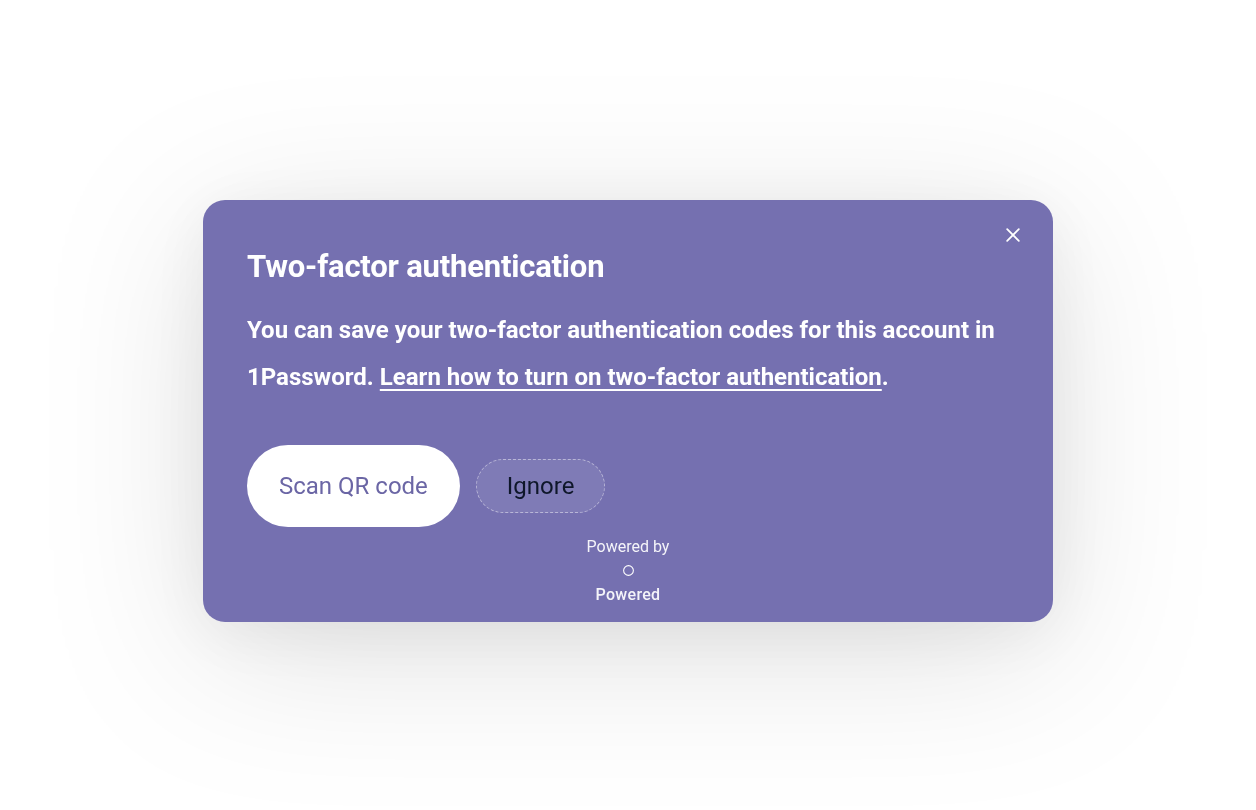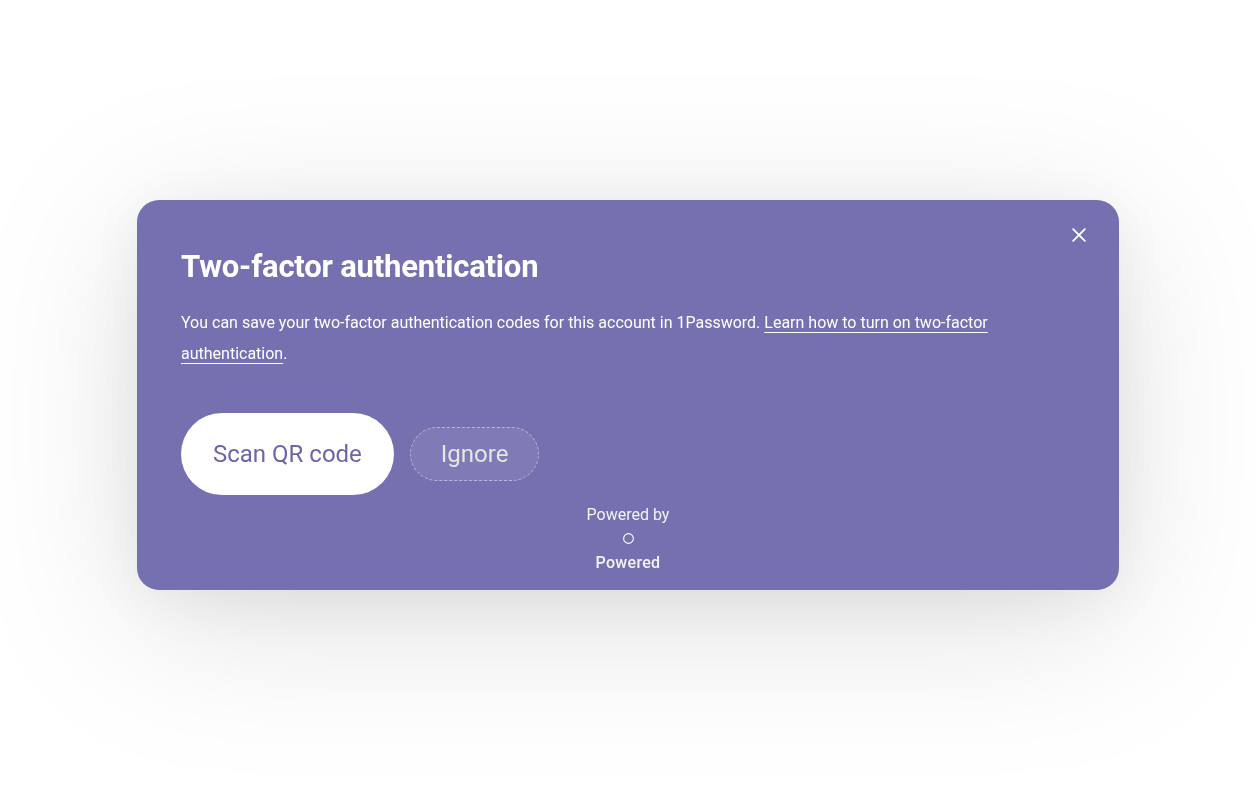--- a/index.html
+++ b/index.html
@@ -17,21 +17,21 @@
       align-items: flex-start;
       justify-content: center;
       padding-top: 200px;
     }
 
     .shadow-wrap {
       filter: drop-shadow(0 30px 80px rgba(0,0,0,0.12)) drop-shadow(0 10px 30px rgba(0,0,0,0.06));
     }
 
     .dialog {
-      width: 982px;
+      width: 850px;
       background: #7570b0;
       border-radius: 22px;
       padding: 48px 44px 18px 44px;
       position: relative;
       color: #ffffff;
     }
 
     .close-btn {
       position: absolute;
       top: 22px;
@@ -53,24 +53,24 @@
 
     .title {
       font-size: 31px;
       font-weight: 700;
       color: #ffffff;
       margin-bottom: 22px;
       letter-spacing: -0.2px;
     }
 
     .description {
-      font-size: 16px;
+      font-size: 24px;
       line-height: 1.95;
       color: #ffffff;
-      font-weight: 400;
+      font-weight: 700;
       margin-bottom: 44px;
     }
 
     .description a {
       color: #ffffff;
       text-decoration: underline;
       text-underline-offset: 4px;
     }
 
     .button-row {
@@ -89,21 +89,21 @@
       font-family: inherit;
     }
 
     .btn-primary {
       background: #ffffff;
       color: #6b66a5;
     }
 
     .btn-secondary {
       background: rgba(255,255,255,0.08);
-      color: #e5e5e5;
+      color: #0f172a;
       border: 1.5px dashed rgba(255,255,255,0.45);
       padding: 12px 30px;
     }
 
     .powered-by {
       text-align: center;
       font-size: 16px;
       color: rgba(255,255,255,0.92);
       margin-top: 10px;
       display: flex;

